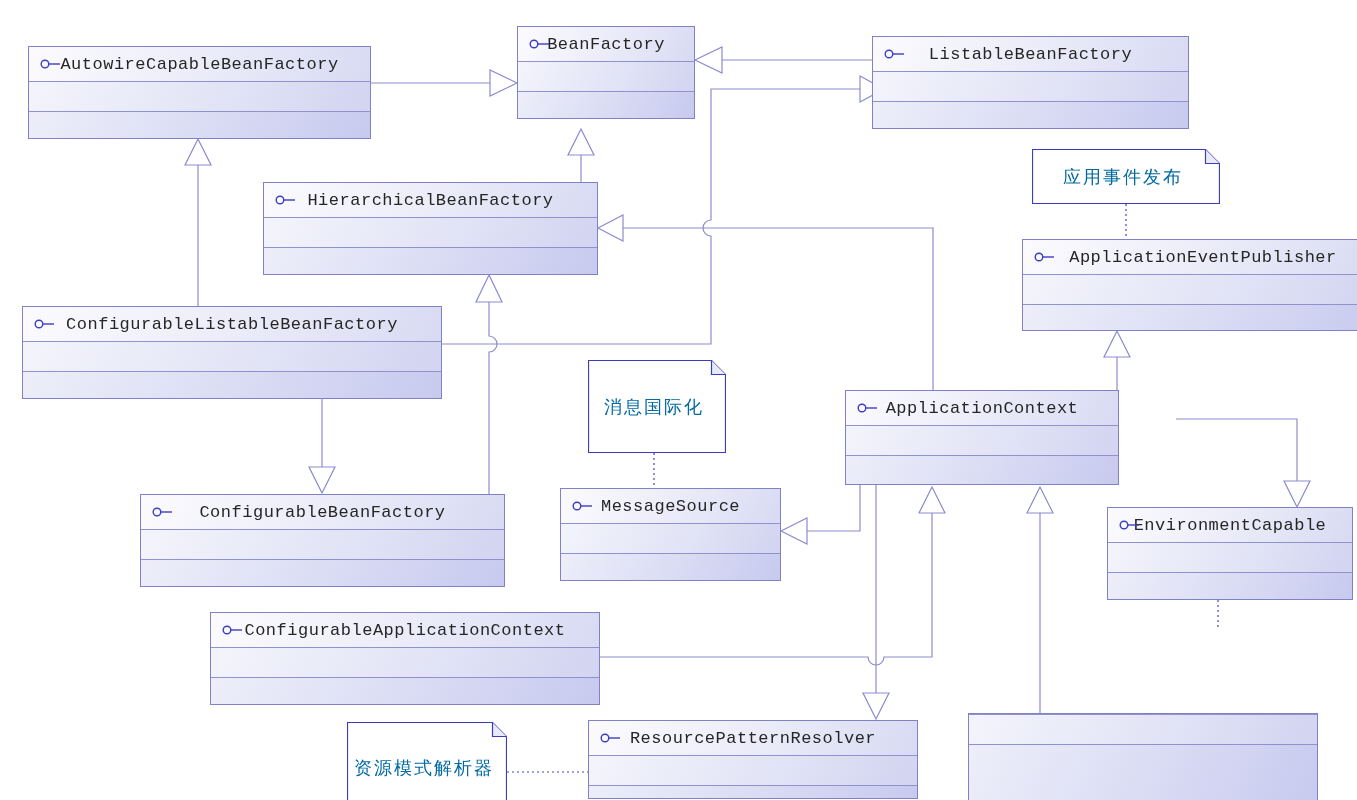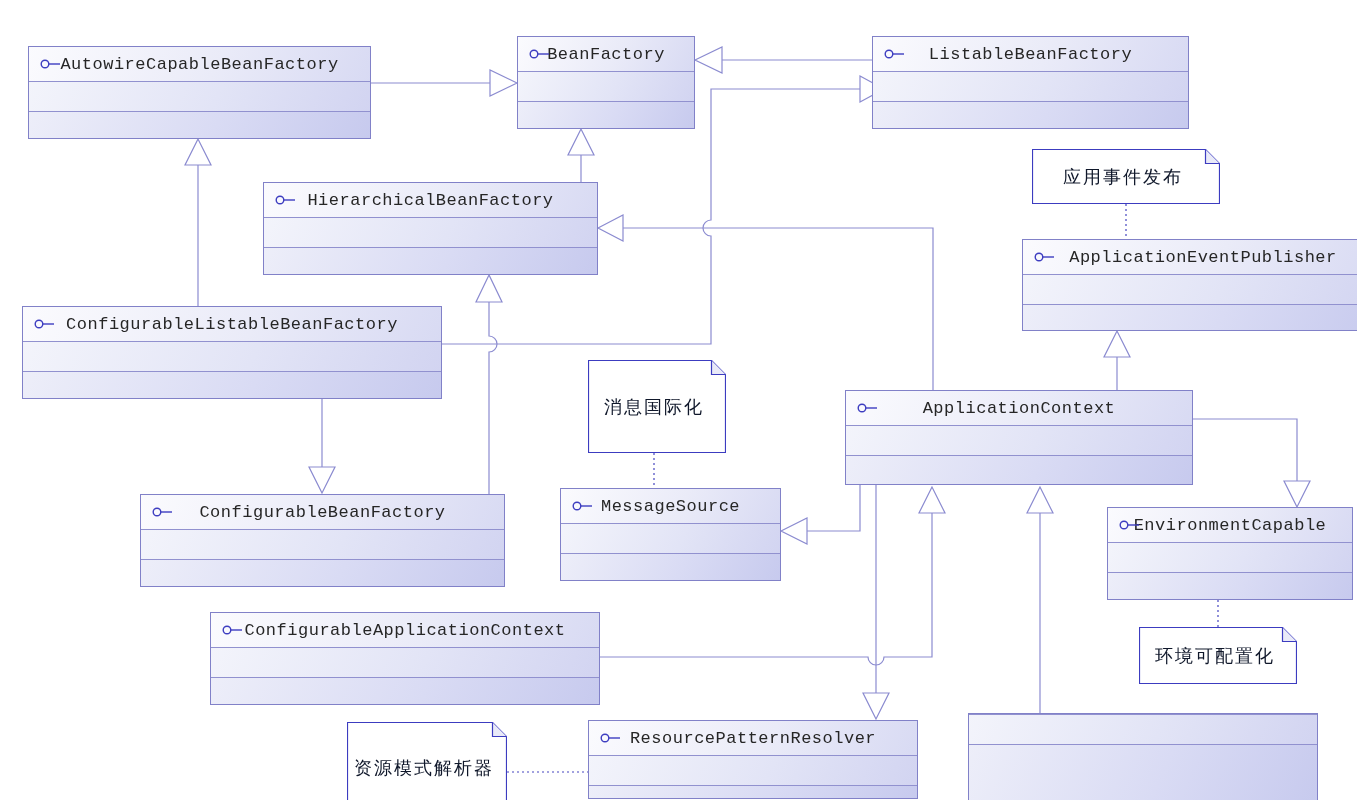--- a/index.html
+++ b/index.html
@@ -30,21 +30,21 @@
   .uml-class .row2{flex:0 0 29px;border-top:1px solid var(--row-sep);
              background:linear-gradient(115deg,#f3f4fb 0%,#e2e4f6 55%,#d2d4f1 100%);}
   .uml-class .row3{flex:1 1 auto;border-top:1px solid var(--row-sep);
              background:linear-gradient(115deg,#edeef9 0%,#d9dbf4 55%,#c7caee 100%);}
 
   .uml-note{position:absolute;}
   .uml-note svg{position:absolute;left:0;top:0;}
   .uml-note .ntext{position:absolute;left:0;right:6px;top:0;bottom:0;
              display:flex;align-items:center;justify-content:center;
              font-family:Liberation Serif, serif;
-             font-size:18px;color:#0f172a;letter-spacing:2px;white-space:nowrap;}
+             font-size:18px;color:#0369a1;letter-spacing:2px;white-space:nowrap;}
 </style>
 </head>
 <body>
 
 <div id="canvas">
 
   <svg class="wires">
 
     <path class="edge" d="M371,61 H490"></path>
     <polygon class="tri" points="517,61 490,48 490,74"></polygon>
@@ -101,21 +101,21 @@
             <circle cx="5" cy="5" r="3.8"></circle>
             <line x1="8.8" y1="5" x2="20" y2="5"></line>
           </svg>
       </span>
       <span class="cname">AutowireCapableBeanFactory</span>
     </div>
     <div class="row2"></div>
     <div class="row3"></div>
   </div>
 
-  <div class="uml-class" style="left:517px;top:14px;width:178px;height:93px">
+  <div class="uml-class" style="left:517px;top:4px;width:178px;height:93px">
     <div class="title">
       <span class="iface">
         <svg width="22" height="10" viewBox="0 0 22 10" fill="none" stroke="#3d3dc0" stroke-width="1.4">
             <circle cx="5" cy="5" r="3.8"></circle>
             <line x1="8.8" y1="5" x2="20" y2="5"></line>
           </svg>
       </span>
       <span class="cname">BeanFactory</span>
     </div>
     <div class="row2"></div>
@@ -185,21 +185,21 @@
             <circle cx="5" cy="5" r="3.8"></circle>
             <line x1="8.8" y1="5" x2="20" y2="5"></line>
           </svg>
       </span>
       <span class="cname">ConfigurableBeanFactory</span>
     </div>
     <div class="row2"></div>
     <div class="row3"></div>
   </div>
 
-  <div class="uml-class" style="left:845px;top:368px;width:348px;height:95px">
+  <div class="uml-class" style="left:845px;top:368px;width:274px;height:95px">
     <div class="title">
       <span class="iface">
         <svg width="22" height="10" viewBox="0 0 22 10" fill="none" stroke="#3d3dc0" stroke-width="1.4">
             <circle cx="5" cy="5" r="3.8"></circle>
             <line x1="8.8" y1="5" x2="20" y2="5"></line>
           </svg>
       </span>
       <span class="cname">ApplicationContext</span>
     </div>
     <div class="row2"></div>
@@ -276,27 +276,20 @@
   </div>
 
   <div class="uml-note" style="left:588px;top:338px;width:138px;height:93px">
     <svg width="138" height="93" viewBox="0 0 138 93">
       <path d="M0.5,0.5 H123.5 L137.5,14.5 V92.5 H0.5 Z" fill="#ffffff" stroke="#3c3cc0" stroke-width="1.2"></path>
       <path d="M123.5,0.5 V14.5 H137.5" fill="#e9eaf8" stroke="#3c3cc0" stroke-width="1.2"></path>
     </svg>
     <span class="ntext">消息国际化</span>
   </div>
 
-  <div class="uml-note" style="left:1139px;top:605px;width:158px;height:57px">
-    <svg width="158" height="57" viewBox="0 0 158 57">
-      <path d="M0.5,0.5 H143.5 L157.5,14.5 V56.5 H0.5 Z" fill="#ffffff" stroke="#3c3cc0" stroke-width="1.2"></path>
-      <path d="M143.5,0.5 V14.5 H157.5" fill="#e9eaf8" stroke="#3c3cc0" stroke-width="1.2"></path>
-    </svg>
-    <span class="ntext">环境可配置化</span>
-  </div>
 
   <div class="uml-note" style="left:347px;top:700px;width:160px;height:92px">
     <svg width="160" height="92" viewBox="0 0 160 92">
       <path d="M0.5,0.5 H145.5 L159.5,14.5 V91.5 H0.5 Z" fill="#ffffff" stroke="#3c3cc0" stroke-width="1.2"></path>
       <path d="M145.5,0.5 V14.5 H159.5" fill="#e9eaf8" stroke="#3c3cc0" stroke-width="1.2"></path>
     </svg>
     <span class="ntext">资源模式解析器</span>
   </div>
 
 </div>

